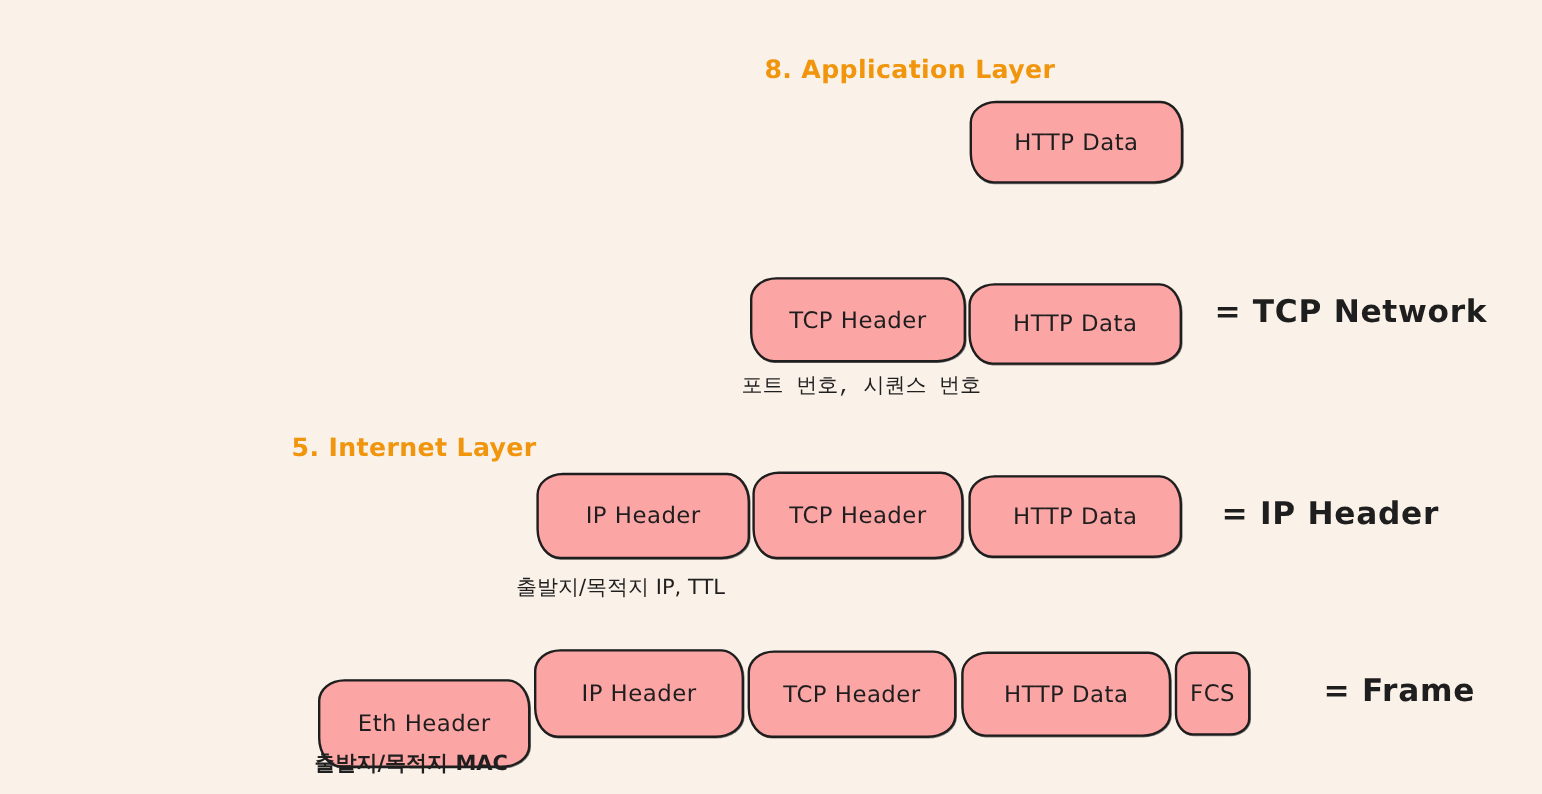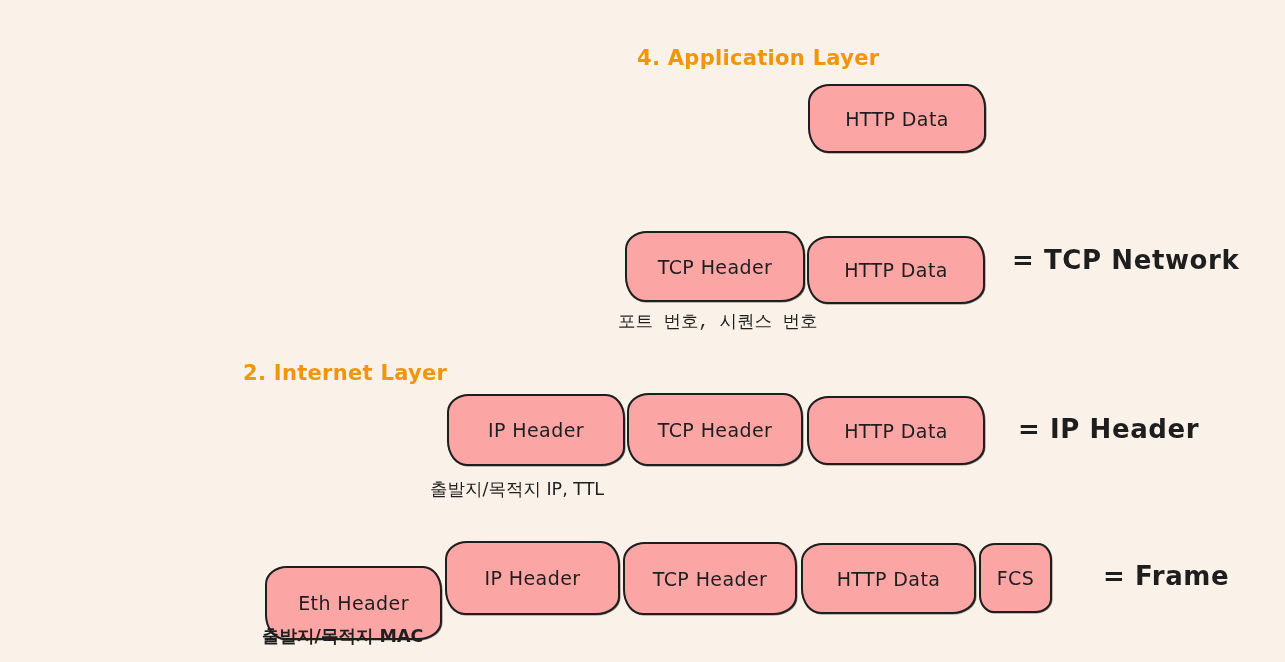--- a/index.html
+++ b/index.html
@@ -62,35 +62,35 @@
     font-weight: 400;
     color: #1f1f1f;
     white-space: nowrap;
   }
 </style>
 </head>
 <body>
 
 <div class="stage">
 
-  <div class="layer-title" style="left:637px; top:46px;">4. Application Layer</div>
+  <div class="layer-title" style="left:637px; top:46px;">8. Application Layer</div>
   <div class="pkt-box" style="left:808px; top:84px; width:178px; height:69px;">
     <span class="pkt-label">HTTP Data</span>
   </div>
 
   <div class="pkt-box" style="left:625px; top:231px; width:180px; height:71px;">
     <span class="pkt-label">TCP Header</span>
   </div>
   <div class="pkt-box" style="left:807px; top:236px; width:178px; height:68px;">
     <span class="pkt-label">HTTP Data</span>
   </div>
   <div class="eq-text" style="left:1012px; top:245px;">= TCP Network</div>
   <div class="annot" style="left:618px; top:309px;font-family:Liberation Mono, monospace;">포트 번호, 시퀀스 번호</div>
 
-  <div class="layer-title" style="left:243px; top:361px;">2. Internet Layer</div>
+  <div class="layer-title" style="left:243px; top:361px;">5. Internet Layer</div>
   <div class="pkt-box" style="left:447px; top:394px; width:178px; height:72px;">
     <span class="pkt-label">IP Header</span>
   </div>
   <div class="pkt-box" style="left:627px; top:393px; width:176px; height:73px;">
     <span class="pkt-label">TCP Header</span>
   </div>
   <div class="pkt-box" style="left:807px; top:396px; width:178px; height:69px;">
     <span class="pkt-label">HTTP Data</span>
   </div>
   <div class="eq-text" style="left:1018px; top:414px;">= IP Header</div>
@@ -101,19 +101,19 @@
   </div>
   <div class="pkt-box" style="left:445px; top:541px; width:175px; height:74px;">
     <span class="pkt-label">IP Header</span>
   </div>
   <div class="pkt-box" style="left:623px; top:542px; width:174px; height:73px;">
     <span class="pkt-label">TCP Header</span>
   </div>
   <div class="pkt-box" style="left:801px; top:543px; width:175px; height:71px;">
     <span class="pkt-label">HTTP Data</span>
   </div>
-  <div class="pkt-box small" style="left:979px; top:543px; width:73px; height:70px;">
+  <div class="pkt-box small" style="left:979px; top:543px; width:63px; height:70px;">
     <span class="pkt-label">FCS</span>
   </div>
   <div class="eq-text" style="left:1103px; top:561px;">= Frame</div>
   <div class="annot" style="left:262px; top:624px;font-weight:bold;">출발지/목적지 MAC</div>
 
 </div>
 
 </body></html>

